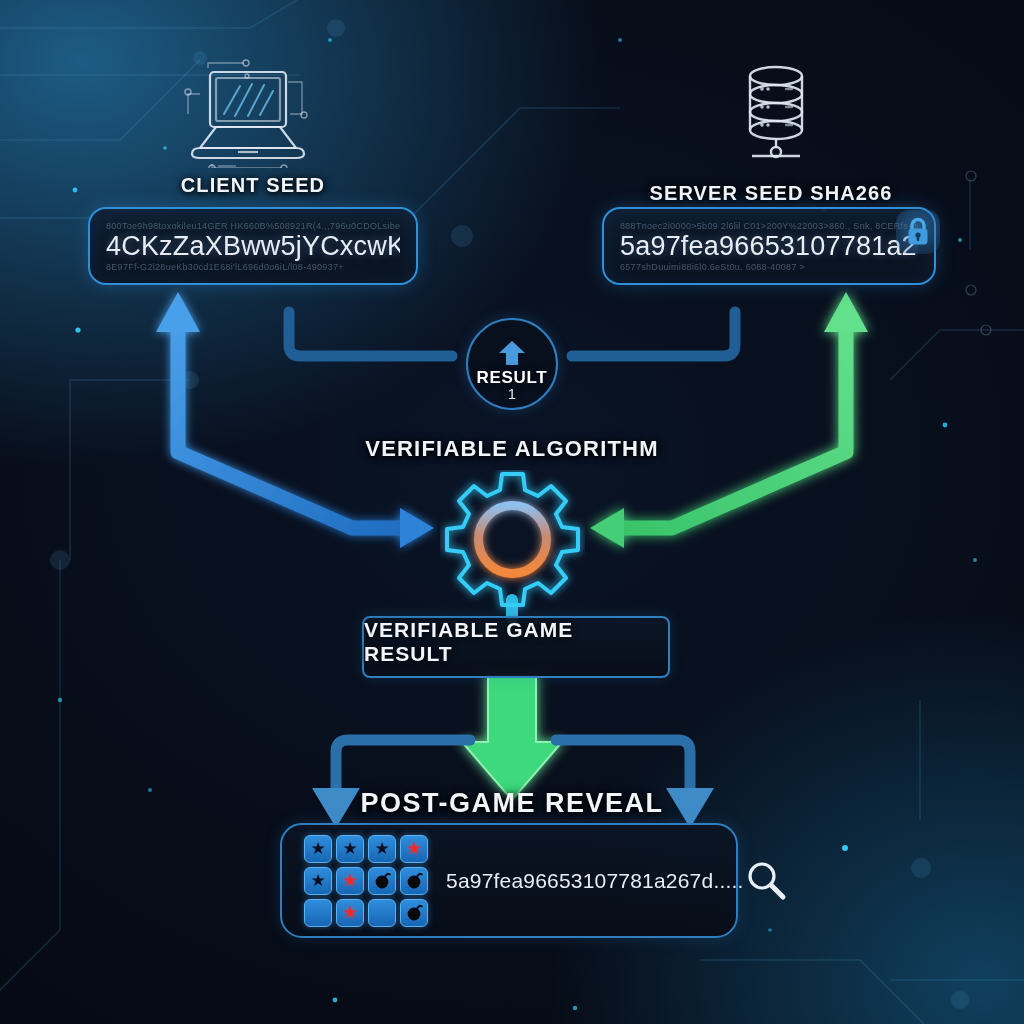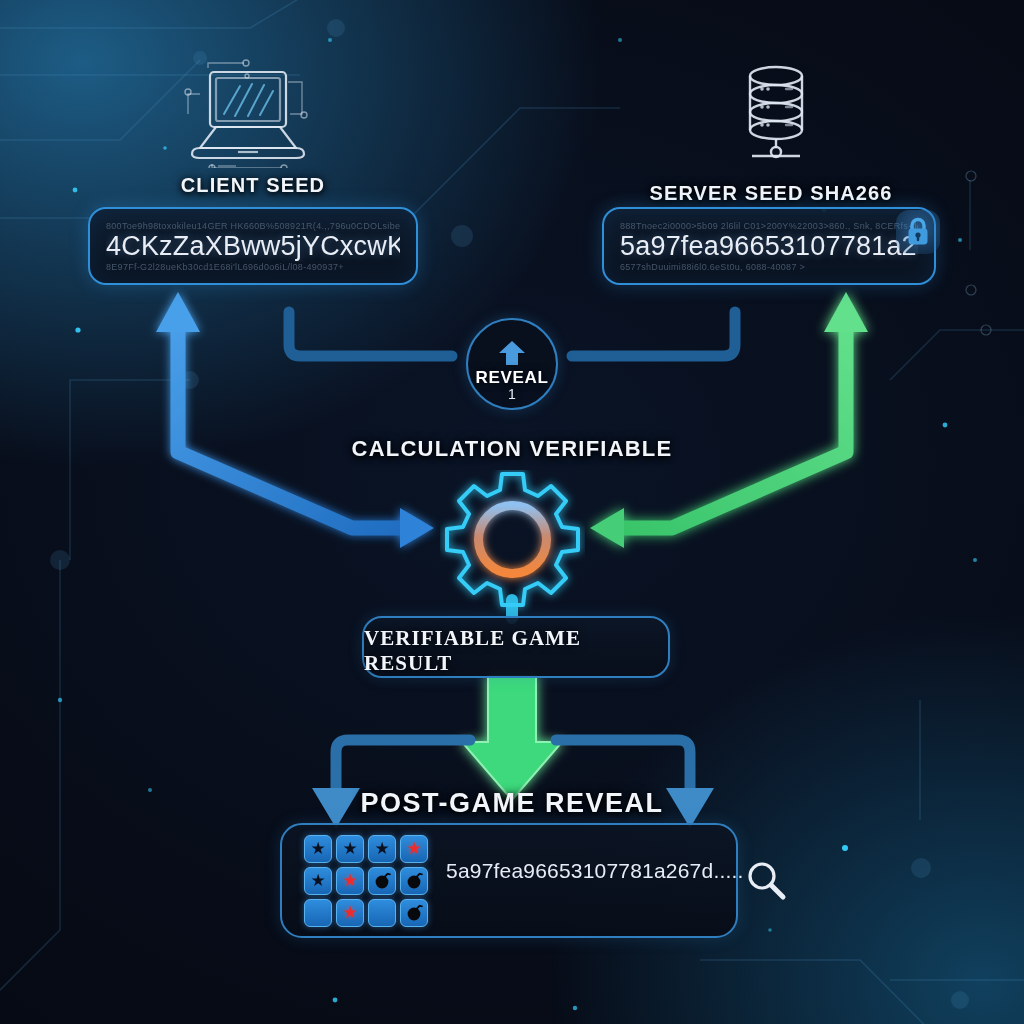--- a/index.html
+++ b/index.html
@@ -42,42 +42,41 @@
     position:absolute;width:92px;height:92px;border-radius:50%;
     border:2px solid #2f7fc0;background:rgba(8,15,27,.55);
     display:flex;flex-direction:column;align-items:center;justify-content:flex-end;
     padding-bottom:6px;box-sizing:border-box;
     box-shadow:0 0 14px rgba(47,127,192,.3);
   }
   .nonce .nlab{color:#fff;font-size:17px;font-weight:700;letter-spacing:.04em;line-height:1.05;
     text-shadow:0 0 8px rgba(0,0,0,.9);}
   .nonce .nval{color:#e6edf5;font-size:14px;line-height:1.1;text-shadow:0 0 8px rgba(0,0,0,.9);}
   .resultbox{
-    position:absolute;border:2px solid #2f7fc0;border-radius:20px;
+    position:absolute;border:2px solid #2f7fc0;border-radius:8px;
     background:linear-gradient(180deg,rgba(12,22,38,.9),rgba(8,14,26,.95));
-    display:flex;align-items:flex-end;justify-content:center;
+    display:flex;align-items:flex-start;justify-content:center;
     box-shadow:0 0 14px rgba(47,127,192,.22);
-    font-family:Liberation Serif, serif;
   }
   .revealbox{
     position:absolute;border:2px solid #2f7fc0;border-radius:22px;
     background:linear-gradient(180deg,rgba(11,20,35,.92),rgba(7,13,24,.96));
     box-shadow:0 0 16px rgba(47,127,192,.22);
     display:flex;align-items:center;padding:0 22px;box-sizing:border-box;gap:18px;
   }
   .grid{display:grid;grid-template-columns:repeat(4,28px);grid-auto-rows:28px;gap:4px;}
   .cell{
     border-radius:6px;display:flex;align-items:center;justify-content:center;
     background:linear-gradient(180deg,#2f8ddd,#1766b4);
     border:1px solid #59b2f0;box-shadow:0 0 6px rgba(60,150,230,.5);
     font-size:17px;line-height:1;
   }
   .st-dark{color:#0a1020;}
   .st-red{color:#ee2b2b;text-shadow:0 0 4px rgba(255,60,60,.7);}
-  .hashrow{display:flex;}
+  .hashrow{display:flex;align-items:center;}
   .hashtxt{color:#e6edf6;font-size:21px;white-space:nowrap;letter-spacing:.2px;}
 </style>
 </head>
 <body>
 
 <div id="stage">
 
   <svg class="bgsvg" viewBox="0 0 1024 1024">
     <g stroke="#4f9ccb" stroke-opacity="0.20" fill="none" stroke-width="1.6">
       <path d="M-10 28 L250 28 L330 -20"></path>
@@ -271,25 +270,25 @@
       <rect x="5.5" y="12.5" width="19" height="16" rx="3.4" fill="#3f9ade"></rect>
       <circle cx="15" cy="19" r="2.6" fill="#103a5c"></circle>
       <path d="M15 19.6 L15 24" stroke="#103a5c" stroke-width="2.4" stroke-linecap="round"></path>
     </svg>
   </div>
 
   <div class="nonce" style="left:466px;top:318px;">
     <svg width="30" height="28" viewBox="0 0 30 28" style="margin-bottom:2px">
       <polygon points="15,2 28,14 21,14 21,26 9,26 9,14 2,14" fill="#4a9ade"></polygon>
     </svg>
-    <div class="nlab">REVEAL</div>
+    <div class="nlab">RESULT</div>
     <div class="nval">1</div>
   </div>
 
-  <div class="lbl" style="left:262px;top:436px;width:500px;font-size:22px;">CALCULATION VERIFIABLE</div>
+  <div class="lbl" style="left:262px;top:436px;width:500px;font-size:22px;">VERIFIABLE ALGORITHM</div>
 
   <svg style="position:absolute;left:440px;top:470px;width:145px;height:145px" viewBox="0 0 145 145">
     <defs>
       <linearGradient id="ringg" x1="0" y1="0" x2="0" y2="1">
         <stop offset="0%" stop-color="#8fc0ef"></stop>
         <stop offset="45%" stop-color="#c88a72"></stop>
         <stop offset="100%" stop-color="#f4873a"></stop>
       </linearGradient>
       <filter id="gglow" x="-50%" y="-50%" width="200%" height="200%">
         <feGaussianBlur stdDeviation="4" result="g"></feGaussianBlur>

